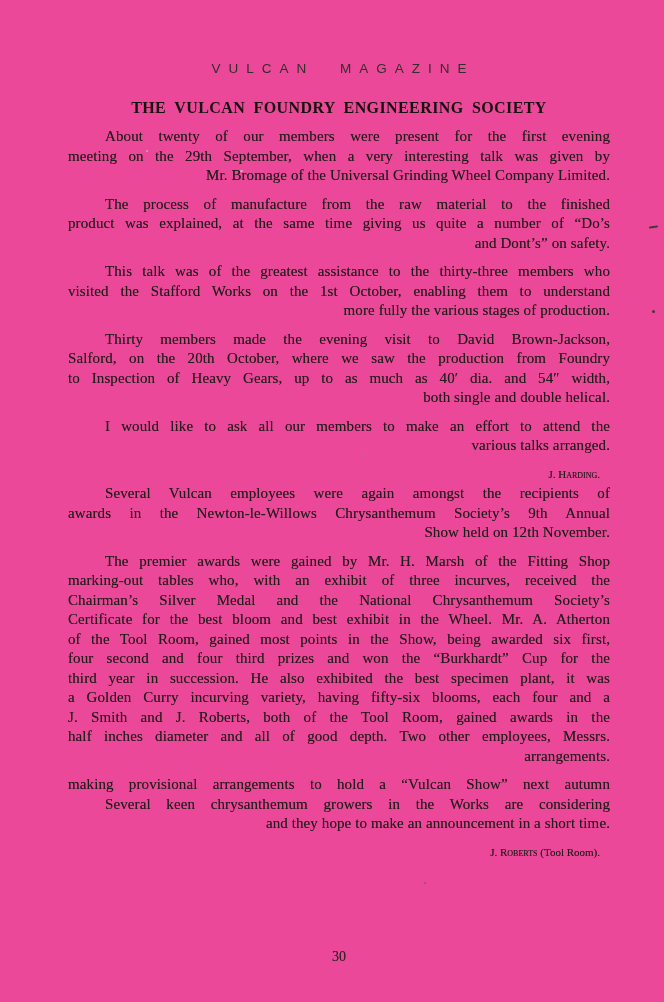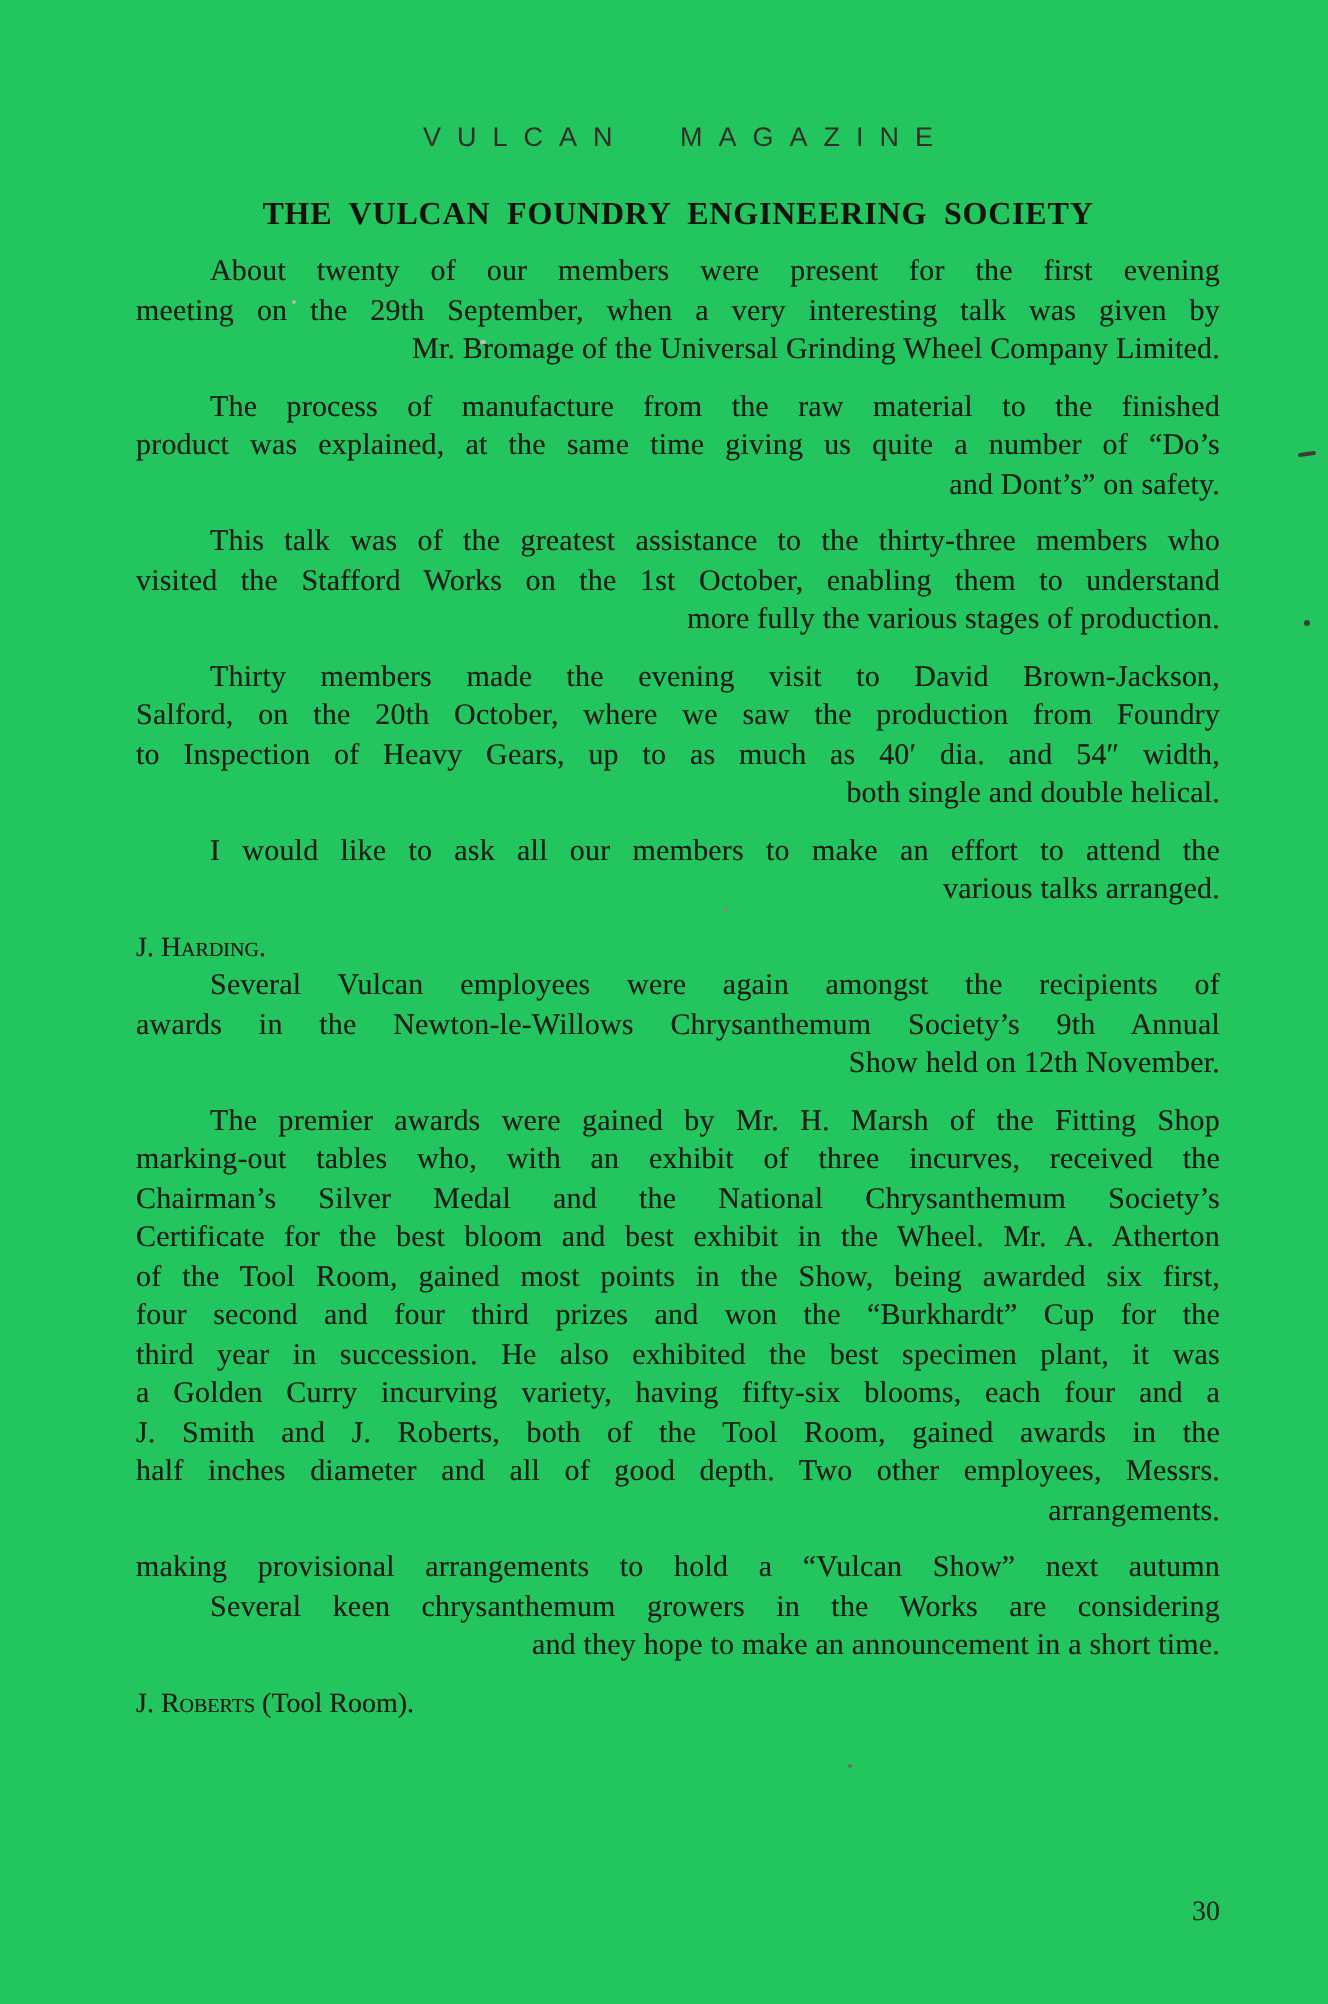--- a/index.html
+++ b/index.html
@@ -1,20 +1,20 @@
 <!DOCTYPE html>
 <html><head>
 <meta charset="utf-8">
 <style>
   html,body{margin:0;padding:0;background:#e8e6e2;}
   .page{
     position:relative;
     width:664px;height:1002px;
     margin:0 auto;
-    background:#22c55e;
+    background:#ec4899;
     overflow:hidden;
     font-family:"Liberation Serif","DejaVu Serif",serif;
     color:#201d1a;
   }
   .masthead{
     position:absolute;top:60px;left:68px;width:542px;
     text-align:center;
     font-family:"Liberation Sans","DejaVu Sans",sans-serif;
     font-size:13.5px;line-height:17px;
     letter-spacing:8px;word-spacing:14px;
@@ -37,28 +37,29 @@
   .para{margin:0 0 9px 0;}
   .pline{
     font-size:15px;line-height:19.5px;
     text-align:justify;text-align-last:justify;text-justify:inter-word;
     letter-spacing:0.1px;
     text-shadow:0 0 0.3px rgba(32,29,26,0.55);
   }
   .pline.first{text-indent:37px;}
   .pline.last{text-align:right;text-align-last:auto;}
   .signature{
-    font-size:14px;line-height:19.5px;
+    font-size:11px;line-height:19.5px;
+    text-align:right;
     margin:2px 10px 0 0;
     text-shadow:0 0 0.3px rgba(32,29,26,0.55);
   }
   .sig-name{font-variant:small-caps;}
   .page-number{
     position:absolute;top:948px;left:68px;width:542px;
-    text-align:right;
+    text-align:center;
     font-size:14px;line-height:17px;
     color:#2a2724;
     text-shadow:0 0 0.3px rgba(32,29,26,0.5);
   }
   
   .artifact{position:absolute;background:#3f3c38;}
   .art-dash{left:649px;top:226px;width:9px;height:2px;transform:rotate(-8deg);border-radius:1px;}
   .art-dot1{left:652px;top:310px;width:3px;height:3px;border-radius:50%;}
   .art-dot2{left:362px;top:454px;width:2px;height:2px;border-radius:50%;background:#8a867f;}
   .art-dot3{left:424px;top:882px;width:2px;height:2px;border-radius:50%;background:#6d6963;}

